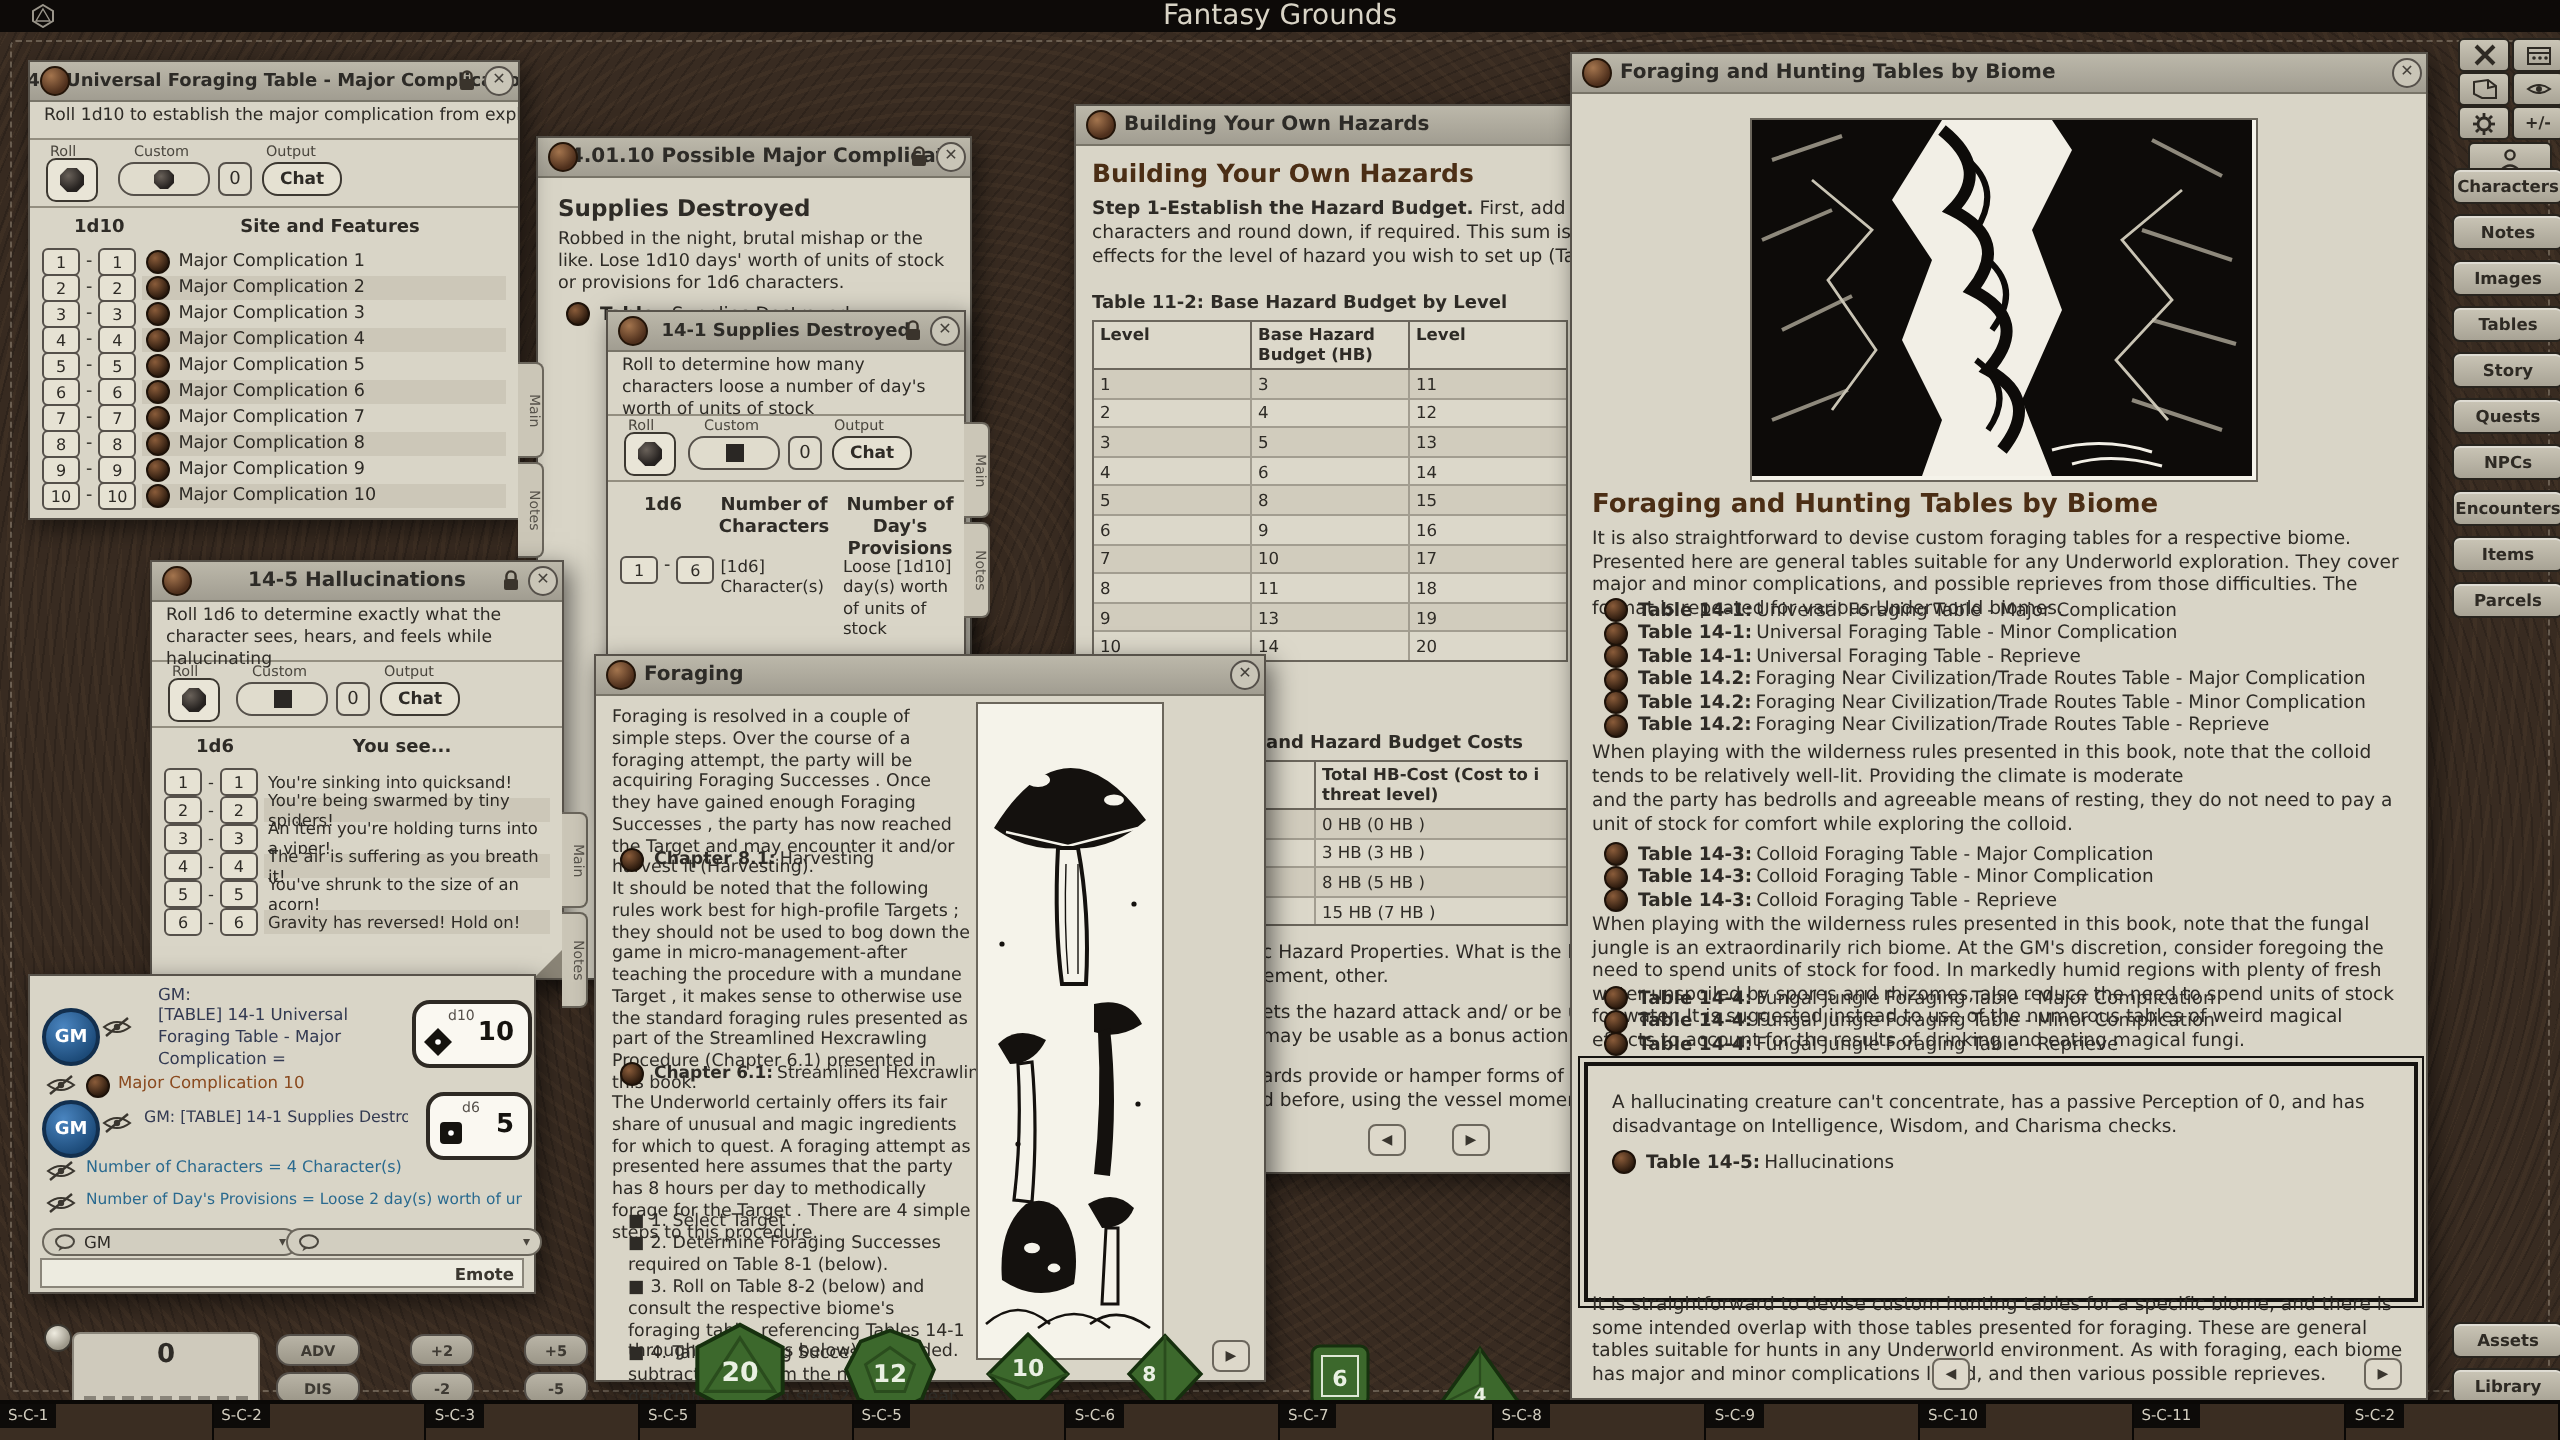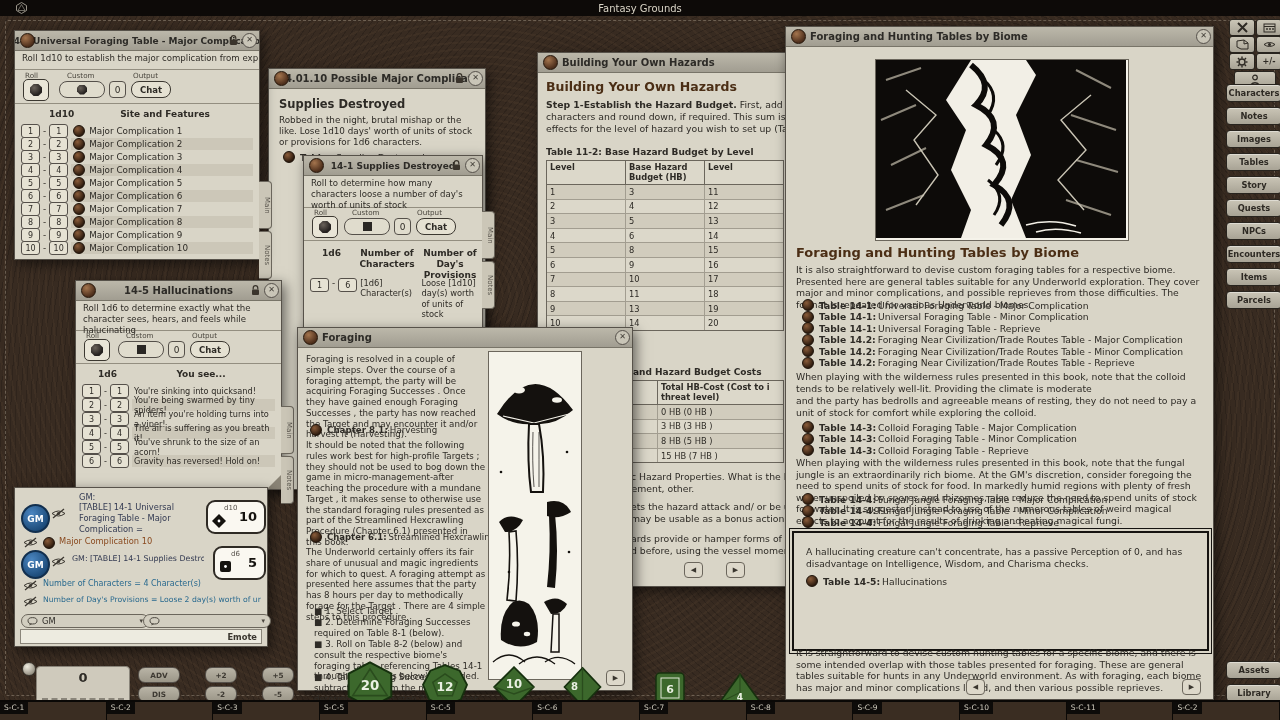--- a/index.html
+++ b/index.html
@@ -3,21 +3,21 @@
 <meta charset="utf-8">
 <style>
   html,body{margin:0;padding:0;}
   body{width:1280px;height:720px;overflow:hidden;font-family:"DejaVu Sans","Liberation Sans",sans-serif;}
   #stage{position:relative;width:1280px;height:720px;background-color:#382b21;
     background-image:repeating-radial-gradient(circle at 37% 41%, rgba(120,92,64,.10) 0 2px, transparent 2px 7px),
                      repeating-radial-gradient(circle at 70% 60%, rgba(0,0,0,.16) 0 1px, transparent 1px 5px);}
   .stitch{position:absolute;left:5px;top:20px;right:5px;bottom:24px;border:1px dashed rgba(235,225,205,.28);pointer-events:none;z-index:1;border-radius:3px;}
   
   #topbar{position:absolute;left:0;top:0;width:1280px;height:16px;background:#0d0a08;z-index:20;display:flex;align-items:center;justify-content:center;}
-  #topbar .ttl{color:#d9d4c6;font-size:10px;}
+  #topbar .ttl{color:#d9d4c6;font-size:14px;}
   #topdie{position:absolute;left:16px;top:2px;}
   #taskbar{position:absolute;left:0;top:700px;width:1280px;height:20px;background:#070605;z-index:20;display:flex;}
   .ttab{flex:1;background:#3a2d22;border-right:1px solid #0a0806;border-top:2px solid #0a0806;position:relative;}
   .ttab .chip{position:absolute;left:0;top:0;background:#0d0b09;color:#d2cdbf;font-size:7.5px;padding:1px 4px 2px;}
   
   .win{position:absolute;background:#d9d5c7;border:1px solid #57524a;box-shadow:3px 4px 12px rgba(0,0,0,.55);}
   .tbar{height:19px;background:linear-gradient(#bcb8aa,#a19d91);border-bottom:1px solid #787468;position:relative;
         display:flex;align-items:center;justify-content:center;font-weight:bold;font-size:10px;color:#2d2b27;white-space:nowrap;overflow:hidden;}
   .tbar.left{justify-content:flex-start;padding-left:24px;}
   .rad{width:13px;height:13px;border-radius:50%;background:radial-gradient(circle at 35% 30%,#a4754e,#4e2f1c 70%);border:1px solid #241509;position:absolute;left:5px;top:2px;}
@@ -271,21 +271,21 @@
     <span class="ctlbl" style="left:118px;top:40px;">Output</span>
     <div class="diebtn" style="left:8px;top:48px;">
         <span class="dglyph"></span>
       </div>
     <div class="cpill" style="left:44px;top:50px;">
         <span class="dglyph" style="width:10px;height:10px;"></span>
       </div>
     <div class="zbox" style="left:94px;top:50px;">0</div>
     <div class="chatb" style="left:116px;top:50px;">Chat</div>
     <div class="csep" style="top:72px;"></div>
-    <div class="th" style="left:34px;top:78px;">1d10</div>
+    <div class="th" style="left:22px;top:78px;">1d10</div>
     <div class="th" style="left:90px;top:78px;width:120px;text-align:center;">Site and Features</div>
     <div class="trow" style="left:6px;top:93px;width:232px;">
         <span class="dbox">1</span>
         <span>-</span>
         <span class="dbox">1</span>
         <span class="lblw">
           <span class="ldot"></span>
           <span>Major Complication 1</span>
         </span>
       </div>

